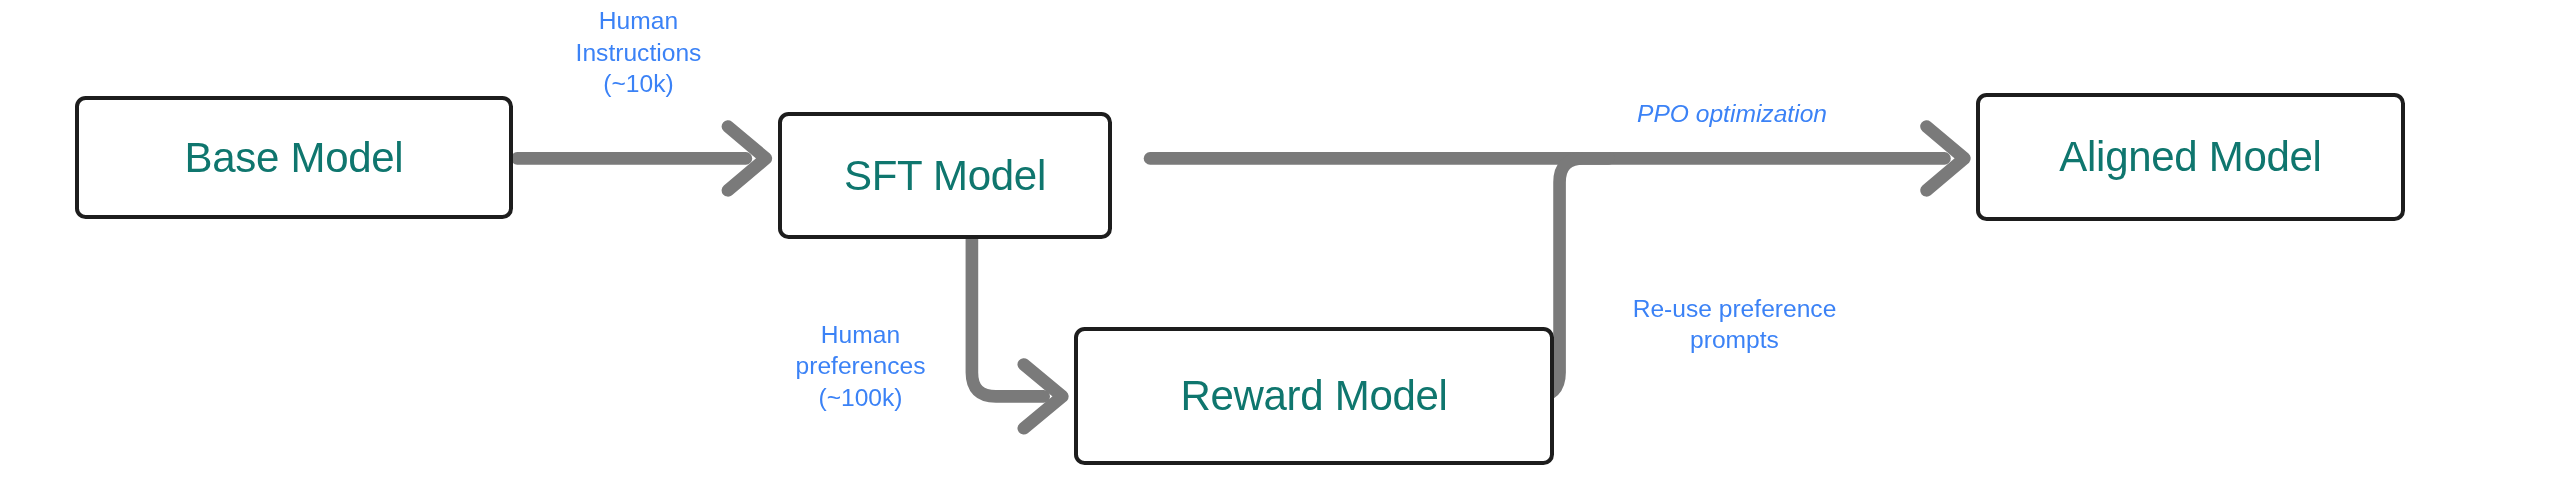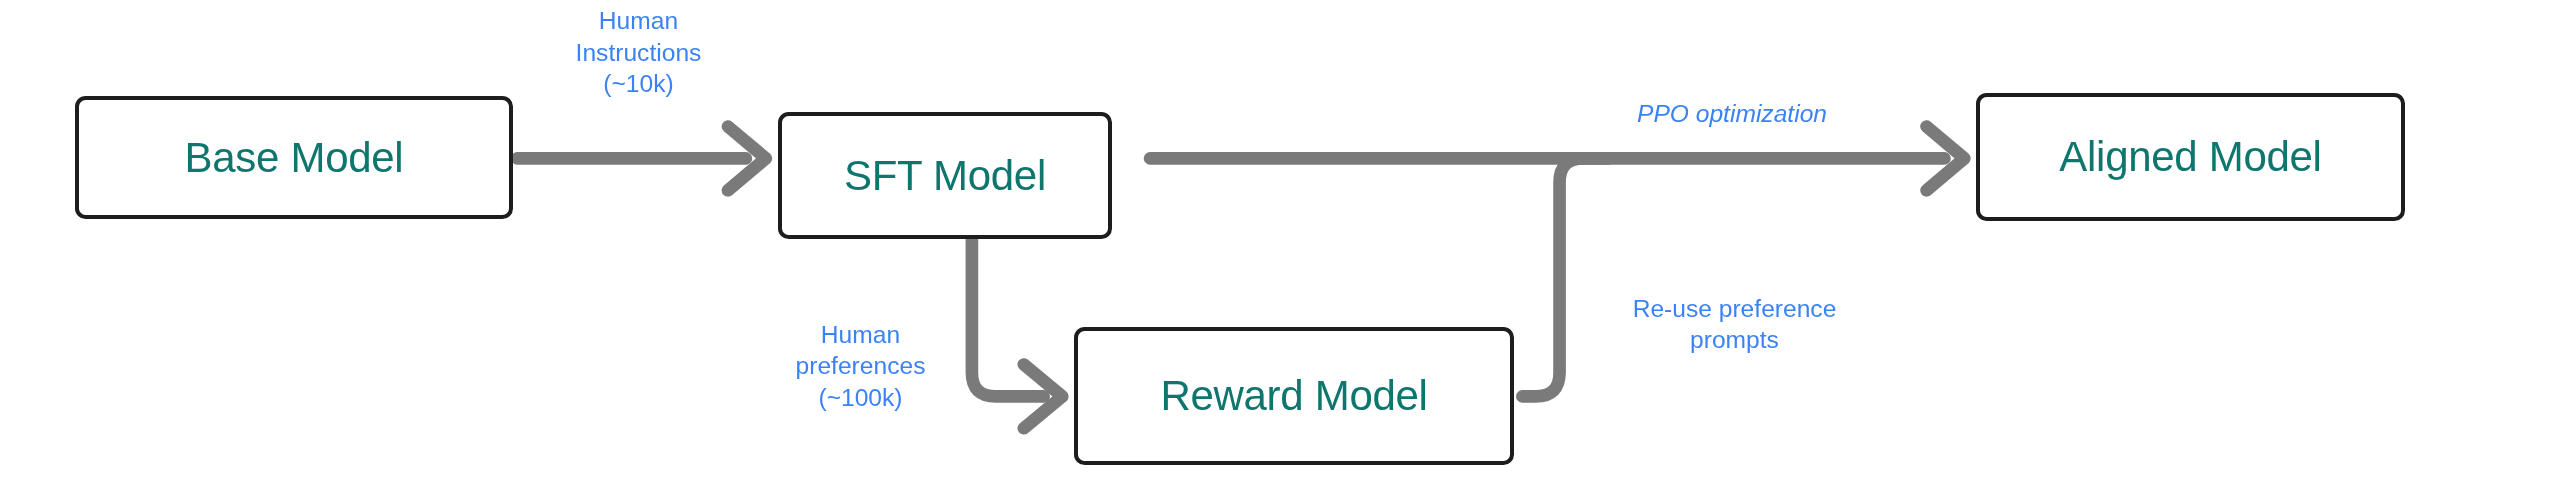--- a/index.html
+++ b/index.html
@@ -88,21 +88,21 @@
   </svg>
 
   <div class="node-box" style="left:75px; top:96px; width:438px; height:123px;">
     <span class="node-label">Base Model</span>
   </div>
 
   <div class="node-box" style="left:778px; top:112px; width:334px; height:127px;">
     <span class="node-label">SFT Model</span>
   </div>
 
-  <div class="node-box" style="left:1074px; top:327px; width:440px; height:138px;">
+  <div class="node-box" style="left:1074px; top:327px; width:480px; height:138px;">
     <span class="node-label">Reward Model</span>
   </div>
 
   <div class="node-box" style="left:1976px; top:93px; width:429px; height:128px;">
     <span class="node-label">Aligned Model</span>
   </div>
 
   <div class="edge-label" style="left:532px; top:5.3px; width:213px;">Human
 Instructions
 (~10k)</div>

